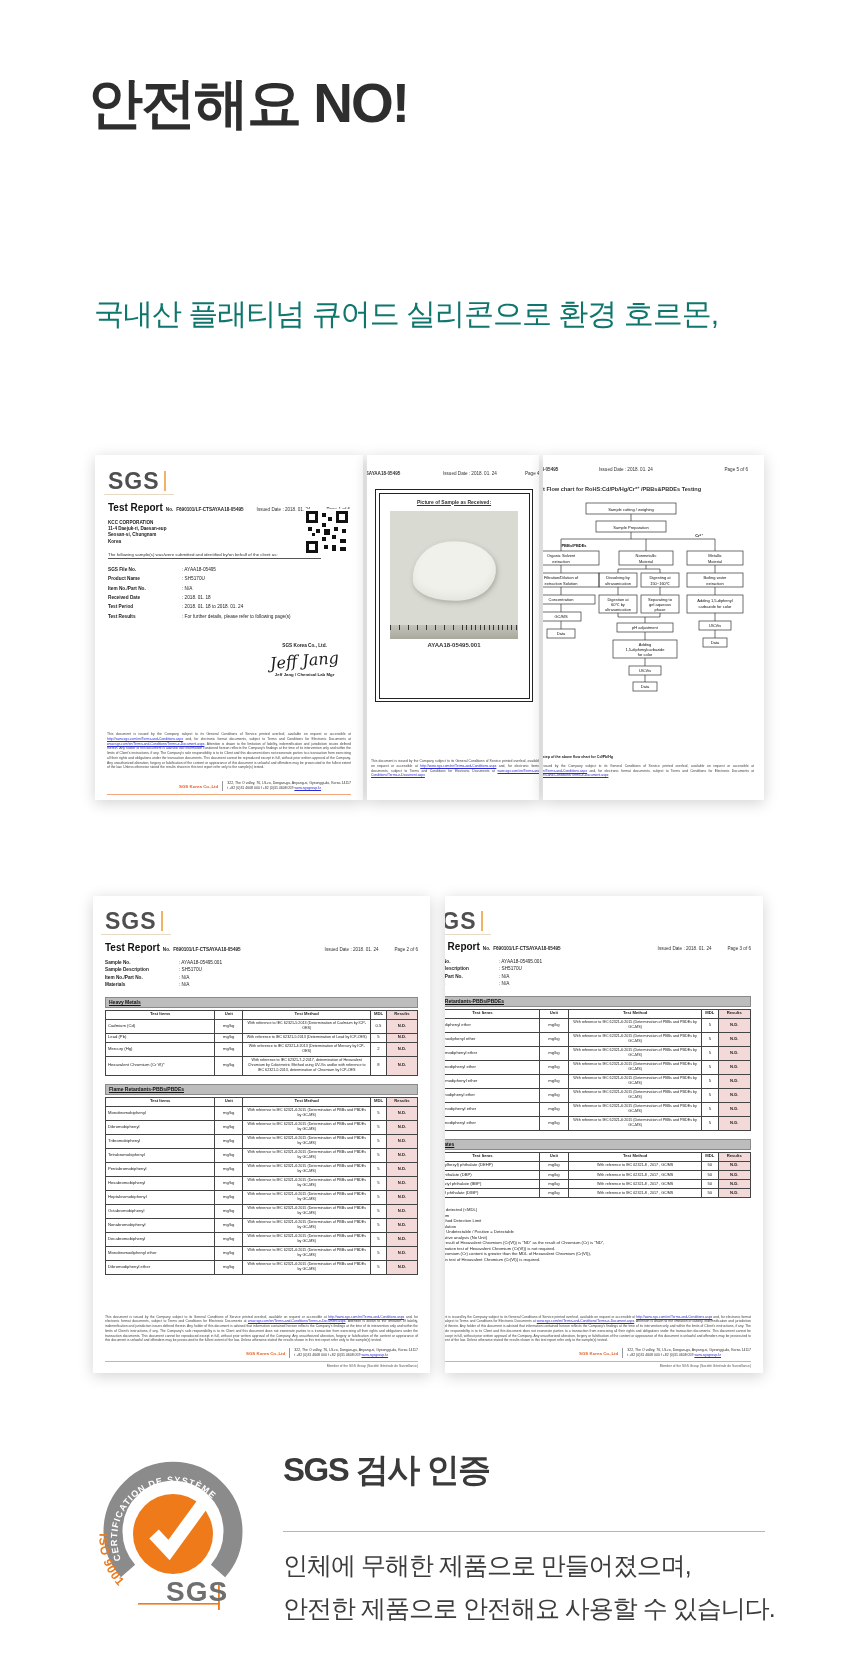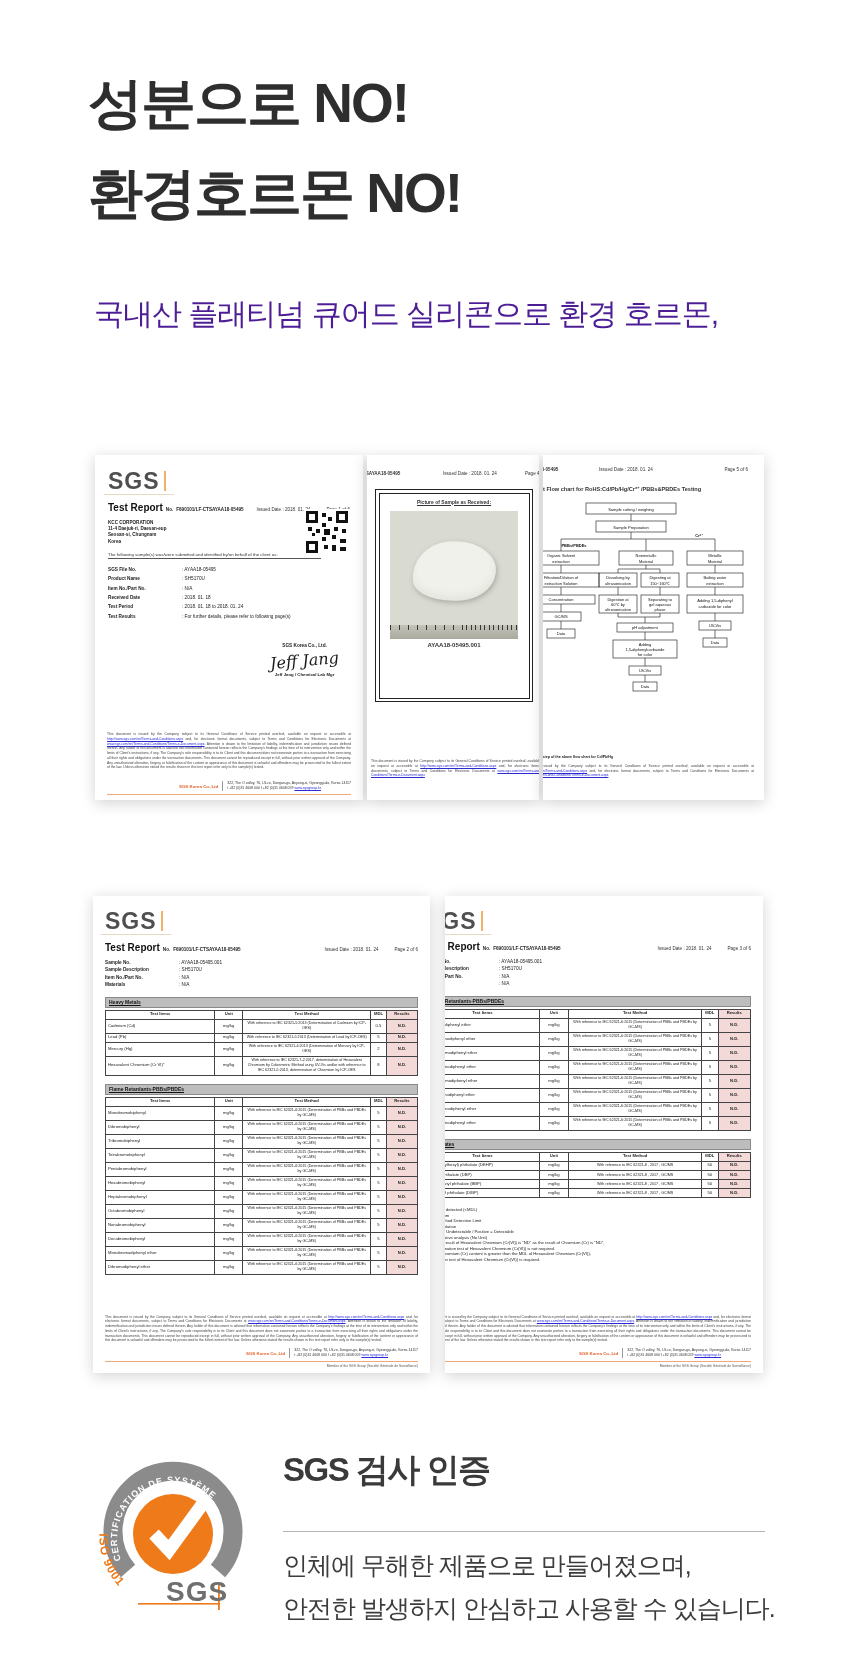--- a/index.html
+++ b/index.html
@@ -3,21 +3,21 @@
 <meta charset="utf-8">
 <style>
   html,body{margin:0;padding:0;}
   body{width:860px;height:1673px;background:#ffffff;position:relative;
        font-family:"Liberation Sans",sans-serif;color:#333;overflow:hidden;}
 
   
   .main-title{position:absolute;left:88px;top:58px;font-size:55px;line-height:90px;
     font-weight:900;color:#2e2e2e;letter-spacing:-2px;}
   .sub-title{position:absolute;left:94px;top:282px;font-size:30px;line-height:64px;
-    color:#4c1d95;letter-spacing:-1px;}
+    color:#0f766e;letter-spacing:-1px;}
 
   
   .docs-row1{position:absolute;left:95px;top:455px;display:flex;gap:4px;}
   .docs-row2{position:absolute;left:93px;top:896px;display:flex;gap:15px;}
   .page{background:#fff;box-shadow:0 3px 14px rgba(0,0,0,.18);overflow:hidden;position:relative;box-sizing:border-box;}
   .pageA{width:268px;height:345px;padding:14px 13px;}
   .pageB{width:172px;height:345px;}
   .pageC{width:221px;height:345px;}
   .pageD{width:337px;height:477px;padding:13px 12px;}
   .pageE{width:318px;height:477px;}
@@ -110,22 +110,21 @@
   .cert-head{position:absolute;left:283px;top:1448px;font-size:33px;font-weight:800;
     color:#3a3a3a;letter-spacing:-1.5px;}
   .cert-divider{position:absolute;left:283px;top:1531px;width:482px;border-top:1px solid #b5b5b5;}
   .cert-line1{position:absolute;left:283px;top:1549px;font-size:25px;color:#3c3c3c;letter-spacing:-1px;}
   .cert-line2{position:absolute;left:283px;top:1592px;font-size:25px;color:#3c3c3c;letter-spacing:-1px;}
 </style>
 </head>
 <body>
 
 <div class="main-title">
-  <div>성분으로 NO!</div>
-  <div>환경호르몬 NO!</div>
+  <div>안전해요 NO!</div>
 </div>
 <div class="sub-title">
   <div>국내산 플래티넘 큐어드 실리콘으로 환경 호르몬,</div>
 </div>
 
 <div class="docs-row1">
 
   <div class="page pageA">
     <div class="doclogo">
       <span>SGS</span>
@@ -760,13 +759,13 @@
   </text>
   <circle cx="75" cy="88" r="40" fill="#ee7a1a"></circle>
   <polyline points="56,88 71,104 106,56" fill="none" stroke="#ffffff" stroke-width="13"></polyline>
   <rect x="40" y="157" width="82" height="1.6" fill="#ee7a1a"></rect>
   <rect x="120" y="138" width="1.8" height="26" fill="#ee7a1a"></rect>
   <text x="68" y="155" font-size="28" font-weight="bold" fill="#6f6f6f" letter-spacing="1">SGS</text>
 </svg>
 <div class="cert-head">SGS 검사 인증</div>
 <div class="cert-divider"></div>
 <div class="cert-line1">인체에 무해한 제품으로 만들어졌으며,</div>
-<div class="cert-line2">안전한 발생하지 안심하고 사용할 수 있습니다.</div>
+<div class="cert-line2">안전한 제품으로 안전해요 사용할 수 있습니다.</div>
 
 </body></html>

